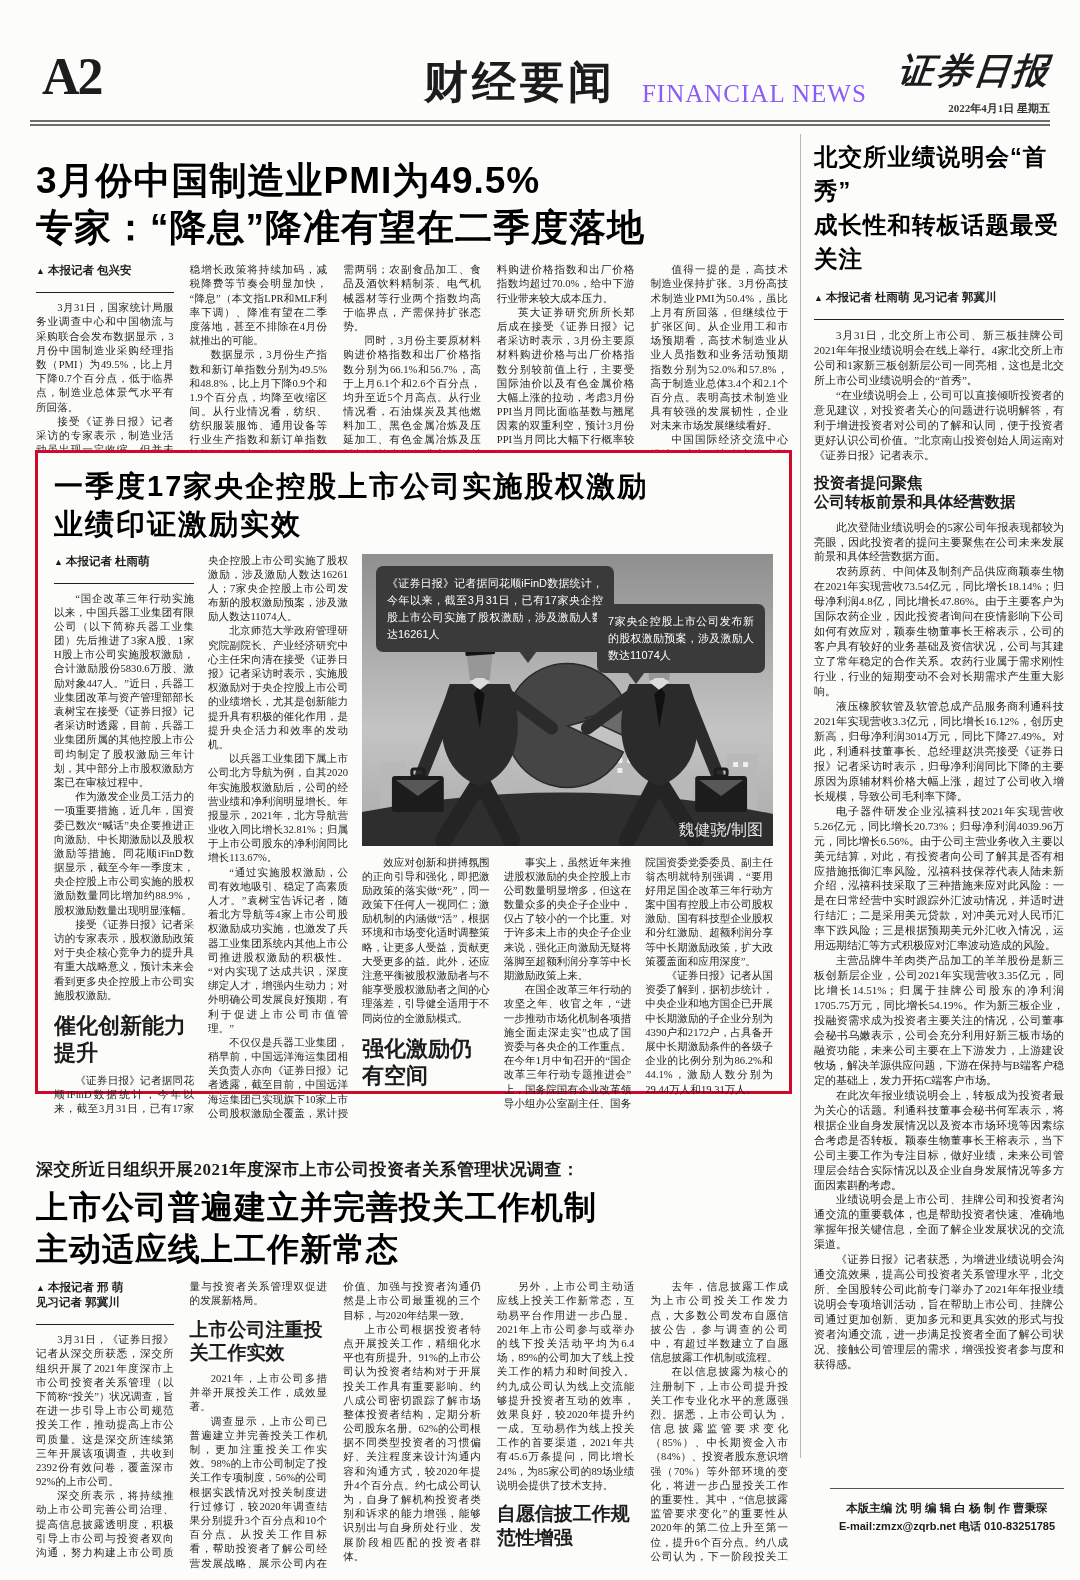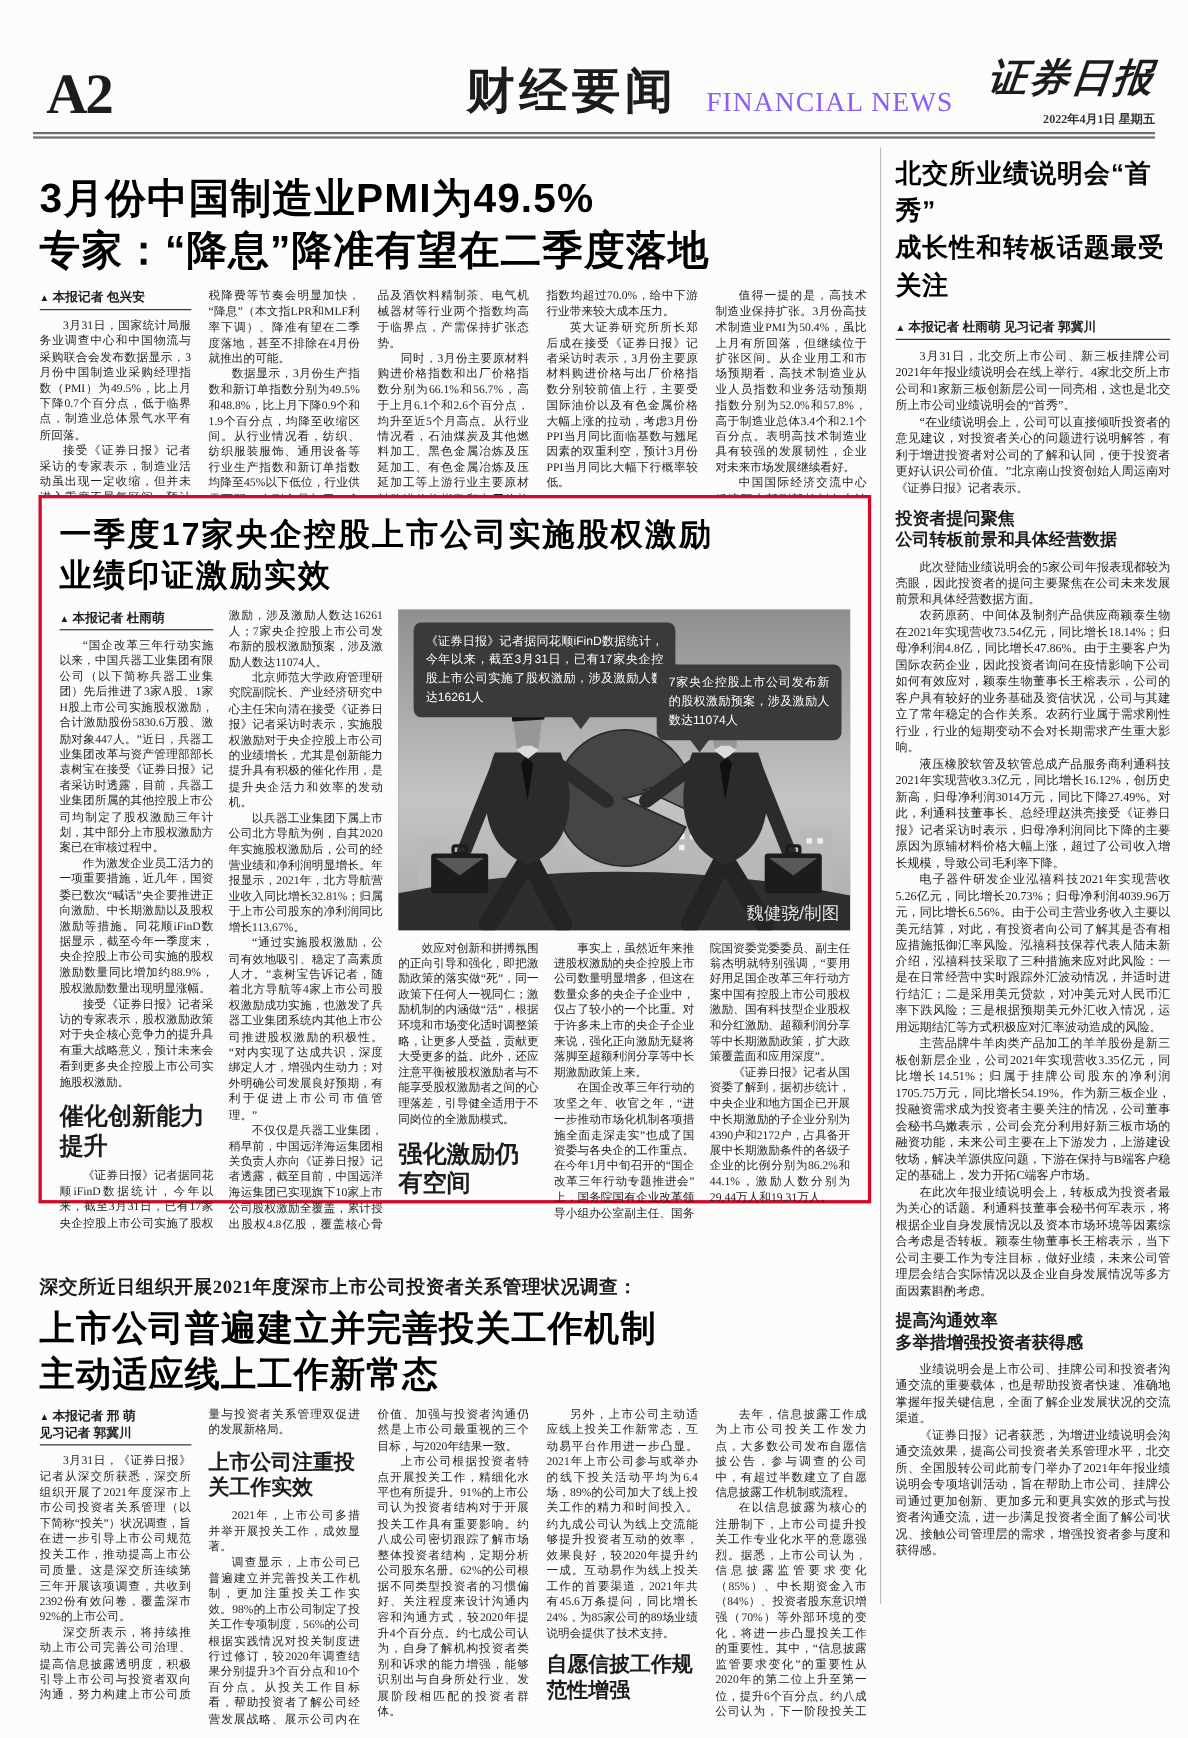--- a/index.html
+++ b/index.html
@@ -4,37 +4,37 @@
 <style>
   * { margin:0; padding:0; box-sizing:border-box; }
   html,body { background:#e8e6e0; }
   body { font-family:"Liberation Serif","DejaVu Serif",serif; }
   #page {
     position:relative; width:1080px; height:1580px; margin:0 auto;
     background:#fcfcfa; color:#1c1c1c; overflow:hidden;
   }
   
   #hdr { position:absolute; left:36px; right:30px; top:34px; height:82px; }
-  .pageno { position:absolute; left:6px; bottom:0; font-family:"Liberation Serif","DejaVu Serif",serif;
+  .pageno { position:absolute; left:6px; bottom:10px; font-family:"Liberation Serif","DejaVu Serif",serif;
             font-size:52px; font-weight:bold; letter-spacing:-2px; }
   .sec-cn { position:absolute; left:50%; transform:translateX(-62%); bottom:4px;
             font-family:"Liberation Sans","DejaVu Sans",sans-serif; font-size:44px; font-weight:900; letter-spacing:4px; }
   .sec-en { position:absolute; left:50%; transform:translateX(44%); bottom:8px;
             font-size:25px; color:#8b5cf6; letter-spacing:1px; font-family:"Liberation Serif","DejaVu Serif",serif; }
   .mast { position:absolute; right:0; bottom:20px; font-size:36px; font-weight:bold;
           font-style:italic; letter-spacing:2px; transform:skewX(-6deg); }
   .issue-date { position:absolute; right:0; bottom:0; font-size:11px; color:#333; font-weight:bold; }
   #hdr-rule { position:absolute; left:30px; right:30px; top:120px; height:6px;
               border-top:2px solid #6d6d6d; border-bottom:2px solid #6d6d6d; }
   
   .headline { font-family:"Liberation Sans","DejaVu Sans",sans-serif; font-weight:900; color:#000;
               white-space:pre-line; letter-spacing:1px; }
   .kicker { font-weight:bold; font-size:17px; letter-spacing:.5px; margin-bottom:6px; }
   .byline { font-weight:bold; font-size:11.5px; border-bottom:1.5px solid #222;
-            padding-bottom:3px; margin-bottom:8px; white-space:pre-line;
+            padding-bottom:14px; margin-bottom:8px; white-space:pre-line;
             font-family:"Liberation Sans","DejaVu Sans",sans-serif; }
   .byline .byline-icon { font-size:9px; margin-right:3px; }
   .para { font-size:10.6px; line-height:1.34; text-align:justify; text-indent:2em; color:#1e1e1e; }
   .subhead { font-family:"Liberation Sans","DejaVu Sans",sans-serif; font-size:22px; font-weight:900;
              margin:9px 0 7px; line-height:1.25; white-space:pre-line; break-inside:avoid; }
   .cols { column-gap:16px; overflow:hidden; }
   
   #art-pmi { position:absolute; left:36px; top:134px; width:752px;margin-top:24px; }
   #art-pmi .headline { font-size:37px; line-height:1.26; }
   #art-pmi .body { margin-top:12px; height:212px; column-count:5; }
@@ -242,21 +242,23 @@
         <p class="para">3月31日，北交所上市公司、新三板挂牌公司2021年年报业绩说明会在线上举行。4家北交所上市公司和1家新三板创新层公司一同亮相，这也是北交所上市公司业绩说明会的“首秀”。</p>
         <p class="para">“在业绩说明会上，公司可以直接倾听投资者的意见建议，对投资者关心的问题进行说明解答，有利于增进投资者对公司的了解和认同，便于投资者更好认识公司价值。”北京南山投资创始人周运南对《证券日报》记者表示。</p>
         <h3 class="subhead">投资者提问聚焦
 公司转板前景和具体经营数据</h3>
         <p class="para">此次登陆业绩说明会的5家公司年报表现都较为亮眼，因此投资者的提问主要聚焦在公司未来发展前景和具体经营数据方面。</p>
         <p class="para">农药原药、中间体及制剂产品供应商颖泰生物在2021年实现营收73.54亿元，同比增长18.14%；归母净利润4.8亿，同比增长47.86%。由于主要客户为国际农药企业，因此投资者询问在疫情影响下公司如何有效应对，颖泰生物董事长王榕表示，公司的客户具有较好的业务基础及资信状况，公司与其建立了常年稳定的合作关系。农药行业属于需求刚性行业，行业的短期变动不会对长期需求产生重大影响。</p>
         <p class="para">液压橡胶软管及软管总成产品服务商利通科技2021年实现营收3.3亿元，同比增长16.12%，创历史新高，归母净利润3014万元，同比下降27.49%。对此，利通科技董事长、总经理赵洪亮接受《证券日报》记者采访时表示，归母净利润同比下降的主要原因为原辅材料价格大幅上涨，超过了公司收入增长规模，导致公司毛利率下降。</p>
         <p class="para">电子器件研发企业泓禧科技2021年实现营收5.26亿元，同比增长20.73%；归母净利润4039.96万元，同比增长6.56%。由于公司主营业务收入主要以美元结算，对此，有投资者向公司了解其是否有相应措施抵御汇率风险。泓禧科技保荐代表人陆未新介绍，泓禧科技采取了三种措施来应对此风险：一是在日常经营中实时跟踪外汇波动情况，并适时进行结汇；二是采用美元贷款，对冲美元对人民币汇率下跌风险；三是根据预期美元外汇收入情况，运用远期结汇等方式积极应对汇率波动造成的风险。</p>
         <p class="para">主营品牌牛羊肉类产品加工的羊羊股份是新三板创新层企业，公司2021年实现营收3.35亿元，同比增长14.51%；归属于挂牌公司股东的净利润1705.75万元，同比增长54.19%。作为新三板企业，投融资需求成为投资者主要关注的情况，公司董事会秘书乌嫩表示，公司会充分利用好新三板市场的融资功能，未来公司主要在上下游发力，上游建设牧场，解决羊源供应问题，下游在保持与B端客户稳定的基础上，发力开拓C端客户市场。</p>
         <p class="para">在此次年报业绩说明会上，转板成为投资者最为关心的话题。利通科技董事会秘书何军表示，将根据企业自身发展情况以及资本市场环境等因素综合考虑是否转板。颖泰生物董事长王榕表示，当下公司主要工作为专注目标，做好业绩，未来公司管理层会结合实际情况以及企业自身发展情况等多方面因素斟酌考虑。</p>
-        <h3 class="subhead">提高沟通效率
-多举措增强投资者获得感</h3>
         <p class="para">业绩说明会是上市公司、挂牌公司和投资者沟通交流的重要载体，也是帮助投资者快速、准确地掌握年报关键信息，全面了解企业发展状况的交流渠道。</p>
         <p class="para">《证券日报》记者获悉，为增进业绩说明会沟通交流效果，提高公司投资者关系管理水平，北交所、全国股转公司此前专门举办了2021年年报业绩说明会专项培训活动，旨在帮助上市公司、挂牌公司通过更加创新、更加多元和更具实效的形式与投资者沟通交流，进一步满足投资者全面了解公司状况、接触公司管理层的需求，增强投资者参与度和获得感。</p>
       </div>
   </div>
 
+  <div id="footer">
+    <div class="f1">本版主编 沈 明  编 辑 白 杨  制 作 曹秉琛</div>
+    <div class="f2">E-mail:zmzx@zqrb.net 电话 010-83251785</div>
+  </div>
 
 </div>
 
 </body></html>

